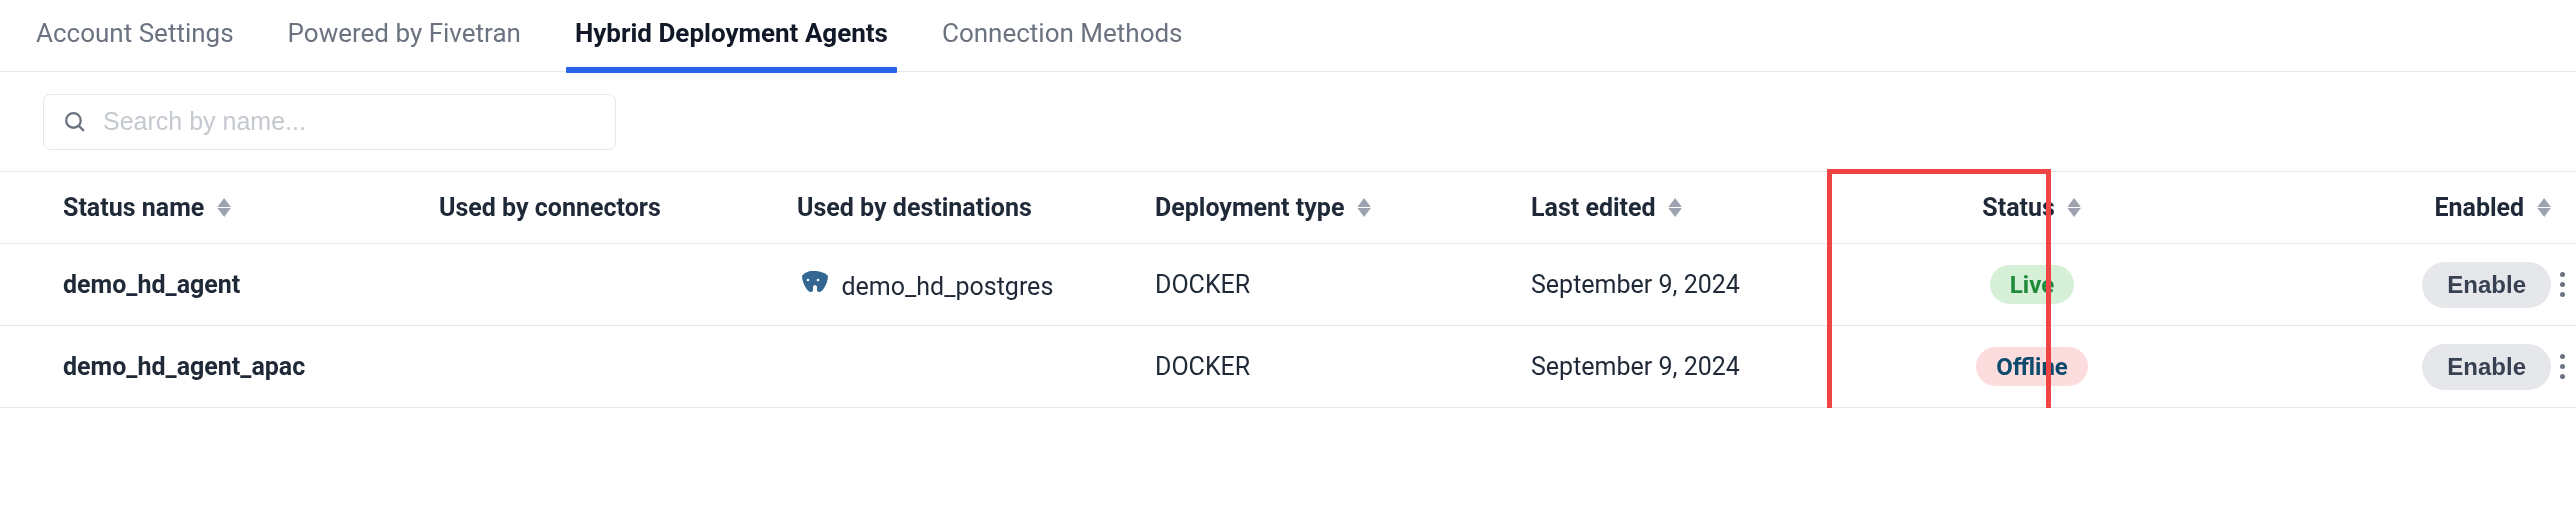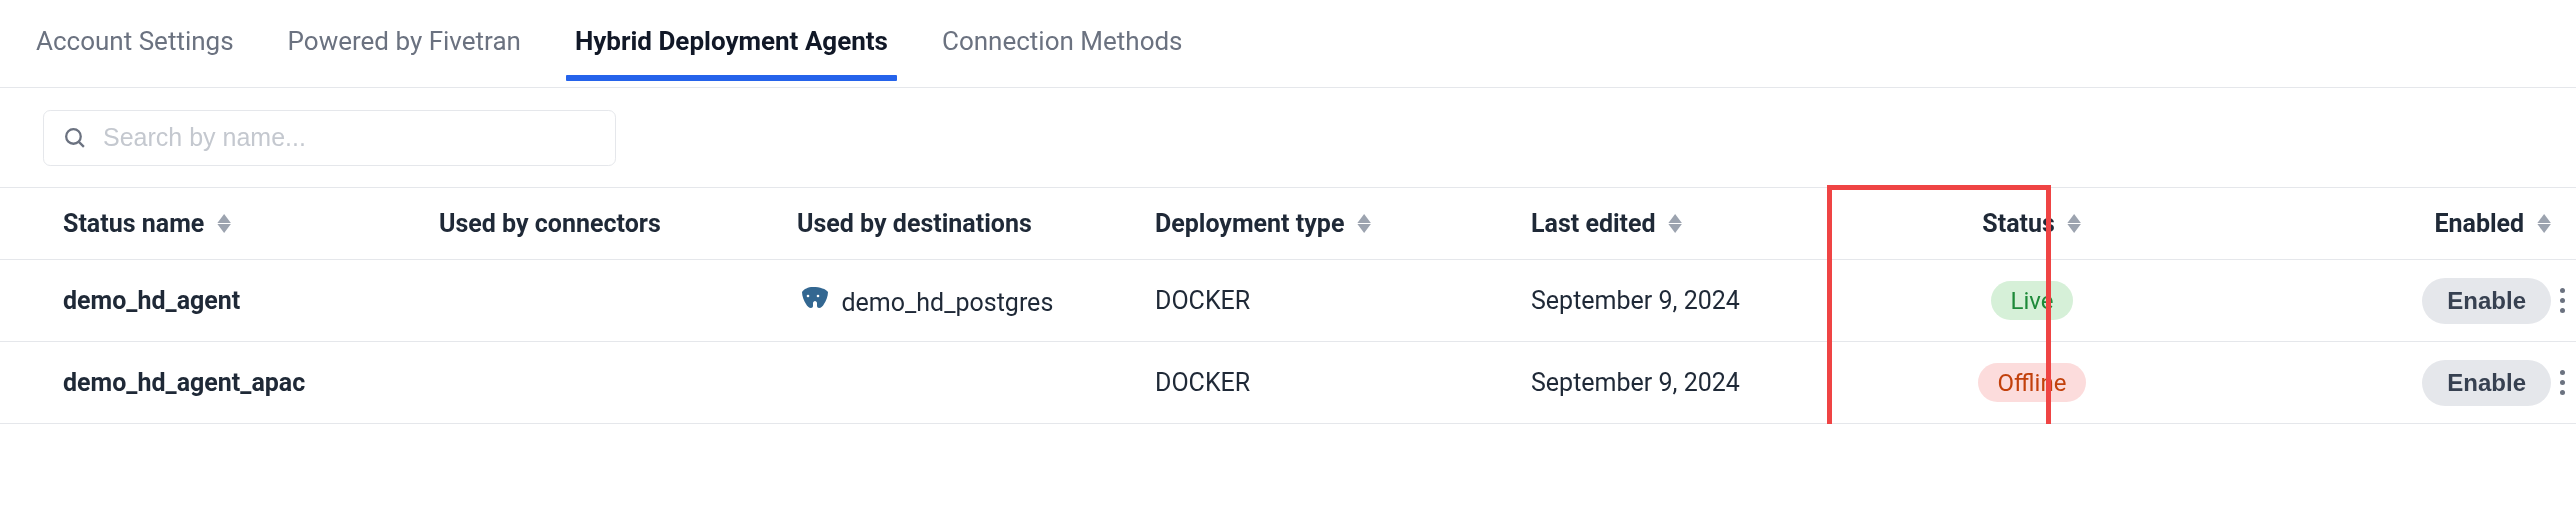--- a/index.html
+++ b/index.html
@@ -9,21 +9,21 @@
     }
     body {
       font-family: -apple-system, BlinkMacSystemFont, "Segoe UI", Roboto, Helvetica, Arial, sans-serif;
       background: #fff;
       color: #1a1a1a;
       font-size: 25px;
     }
     .tabs {
       display: flex;
       gap: 36px;
-      padding: 8px 27px;
+      padding: 0 27px;
       border-bottom: 0.9px solid #e5e7eb;
     }
     .tab {
       padding: 18px 9px 23px 9px;
       color: #6b7280;
       cursor: pointer;
       position: relative;
       font-size: 26px;
     }
     .tab.active {
@@ -120,30 +120,30 @@
     }
     .status-col, .status-head {
       text-align: center;
       display: flex;
       justify-content: center;
     }
     .status-badge {
       display: inline-block;
       padding: 5.4px 20px;
       border-radius: 895px;
-      font-weight: 400;
+      font-weight: 700;
       font-size: 24px;
     }
     .status-live {
       background: #d6f0d8;
       color: #1e8a3a;
     }
     .status-offline {
       background: #fcdcdc;
-      color: #c2410c;
+      color: #0c4a6e;
     }
     .enabled-col {
       display: flex;
       justify-content: flex-end;
     }
     .enable-btn {
       background: #e5e7eb;
       border: none;
       border-radius: 895px;
       padding: 9px 25px;

